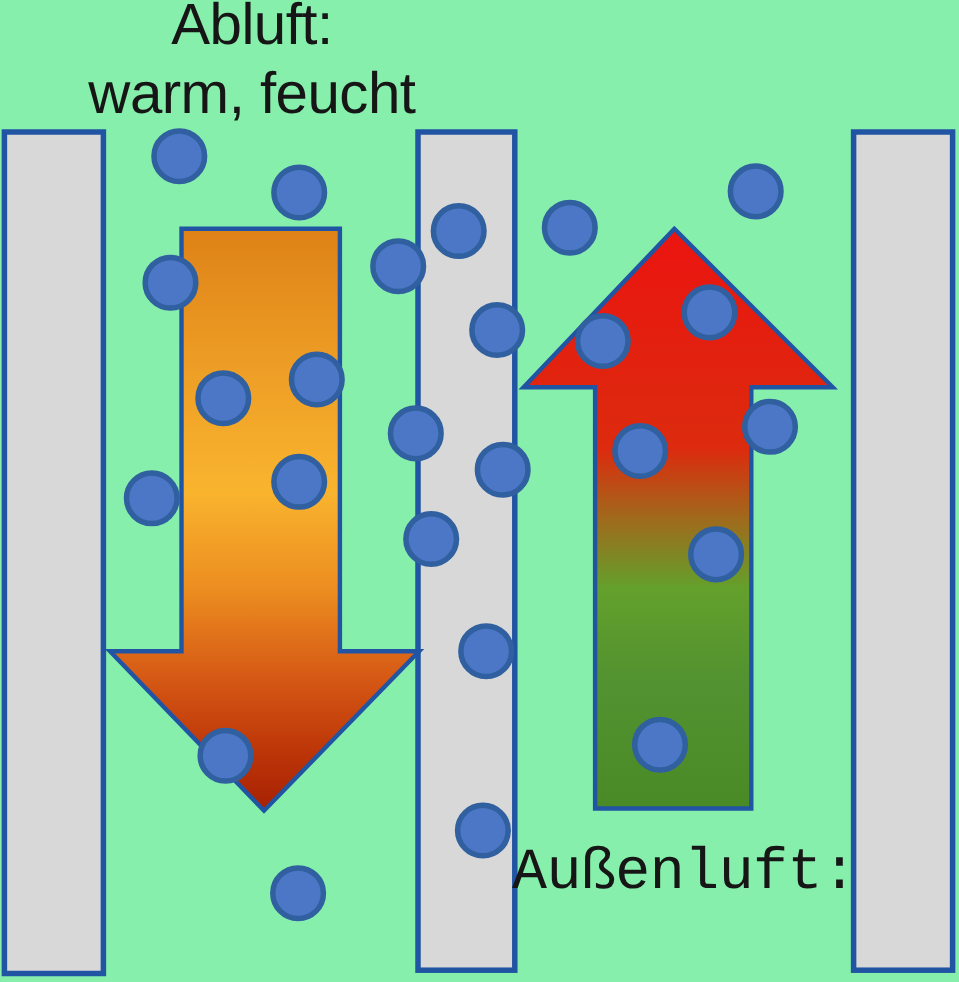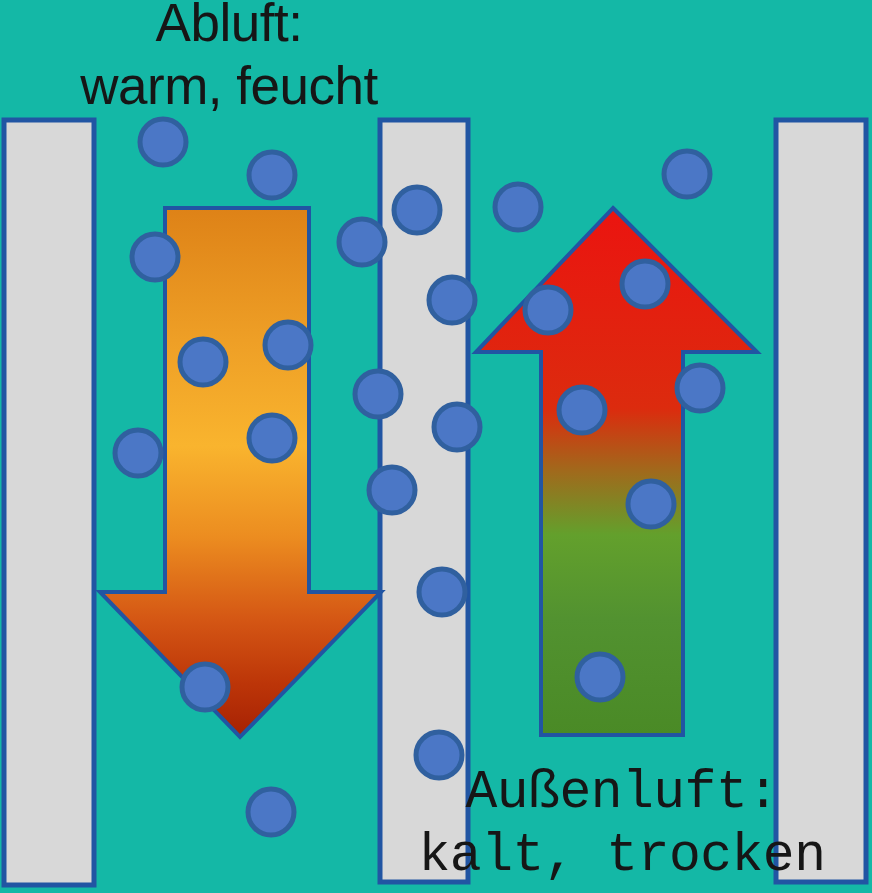--- a/index.html
+++ b/index.html
@@ -5,21 +5,21 @@
   html, body {
     margin: 0;
     padding: 0;
     background: #ffffff;
     font-family: "Liberation Sans", "DejaVu Sans", sans-serif;
   }
   .stage {
     position: relative;
     width: 872px;
     height: 893px;
-    background: #14b8a6;
+    background: #86efac;
     overflow: hidden;
   }
   .stage svg {
     position: absolute;
     left: 0;
     top: 0;
   }
   .label {
     position: absolute;
     width: 500px;
@@ -96,16 +96,15 @@
       </g>
   </svg>
 
   <div class="label" id="label-exhaust" style="color: rgb(22, 22, 22);">
     <div>Abluft:</div>
     <div>warm, feucht</div>
   </div>
 
   <div class="label" id="label-outside" style="color: rgb(22, 22, 22);">
     <div>Außenluft:</div>
-    <div>kalt, trocken</div>
   </div>
 
 </div>
 
 </body></html>

